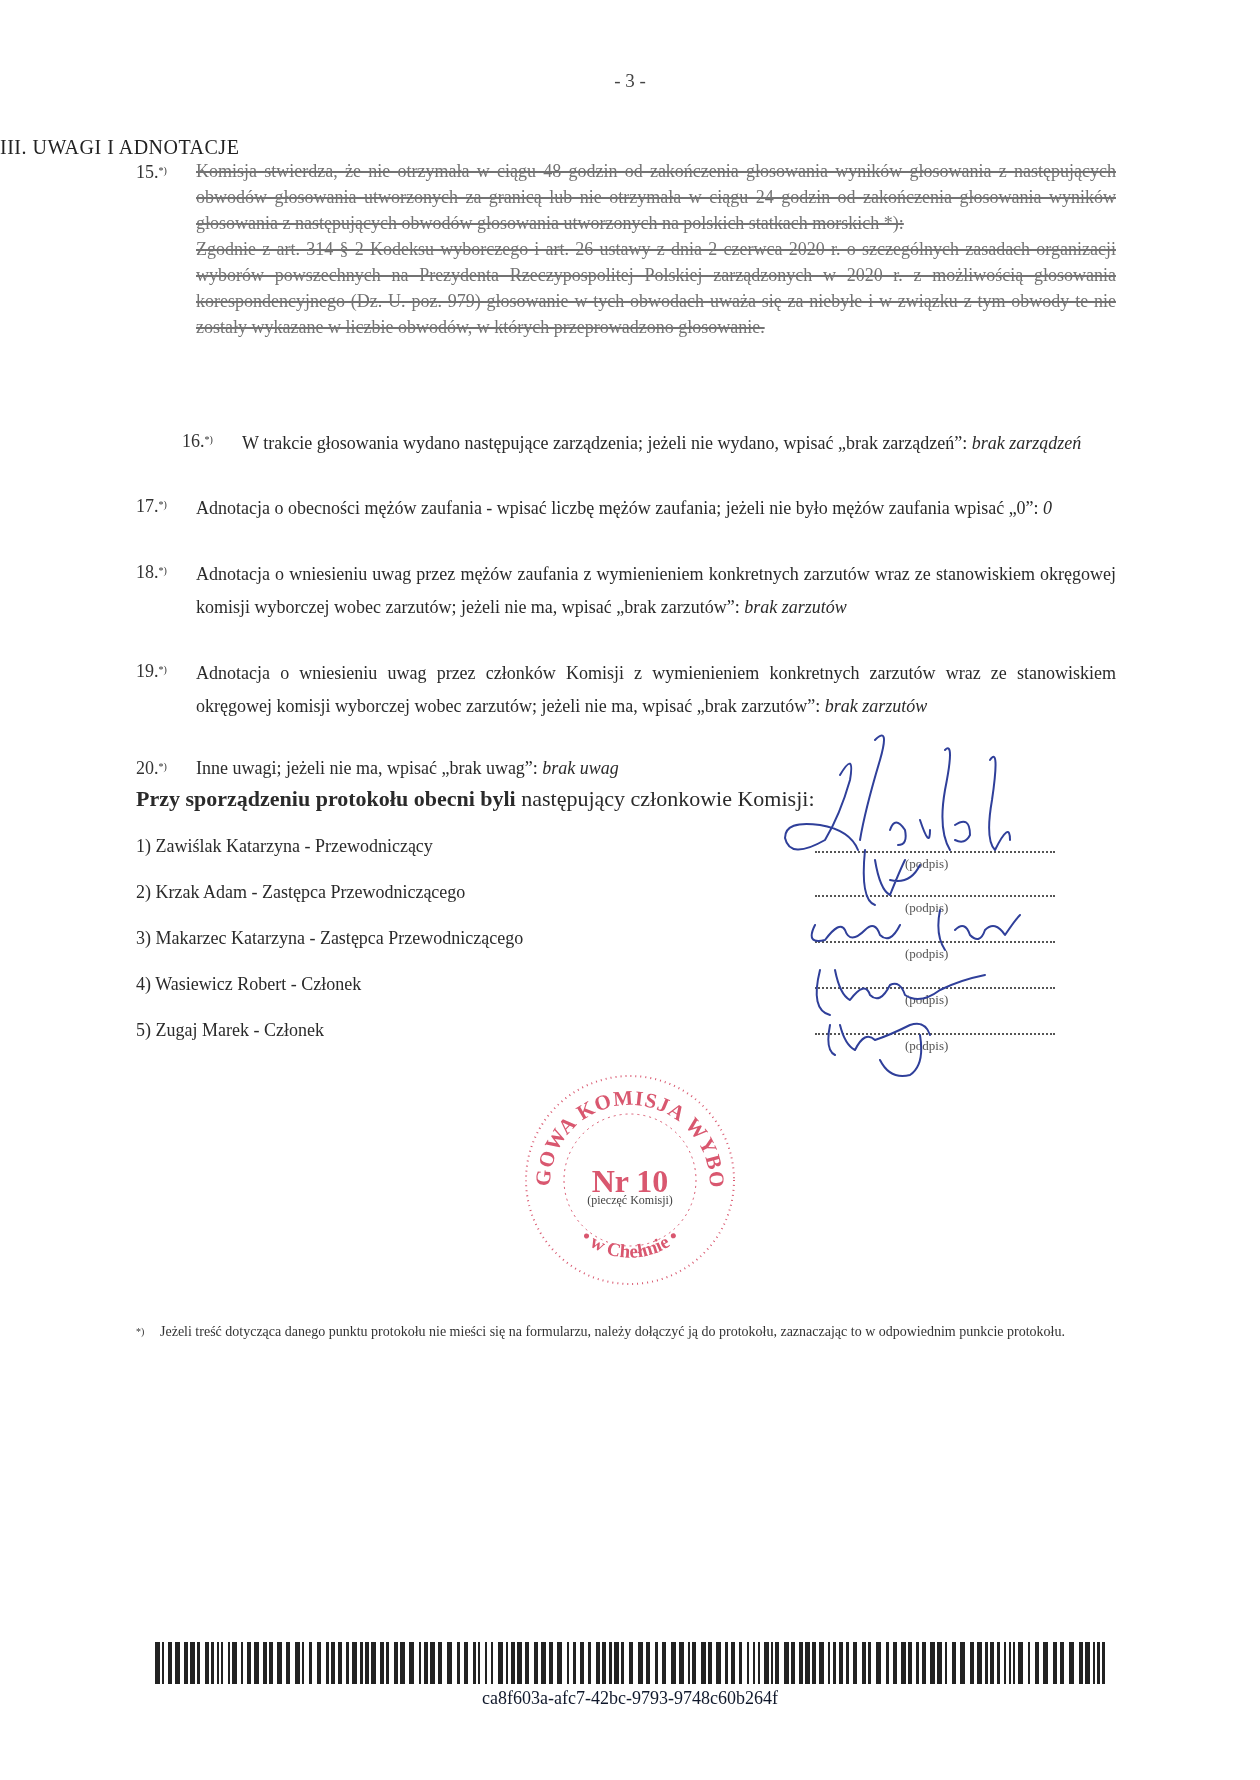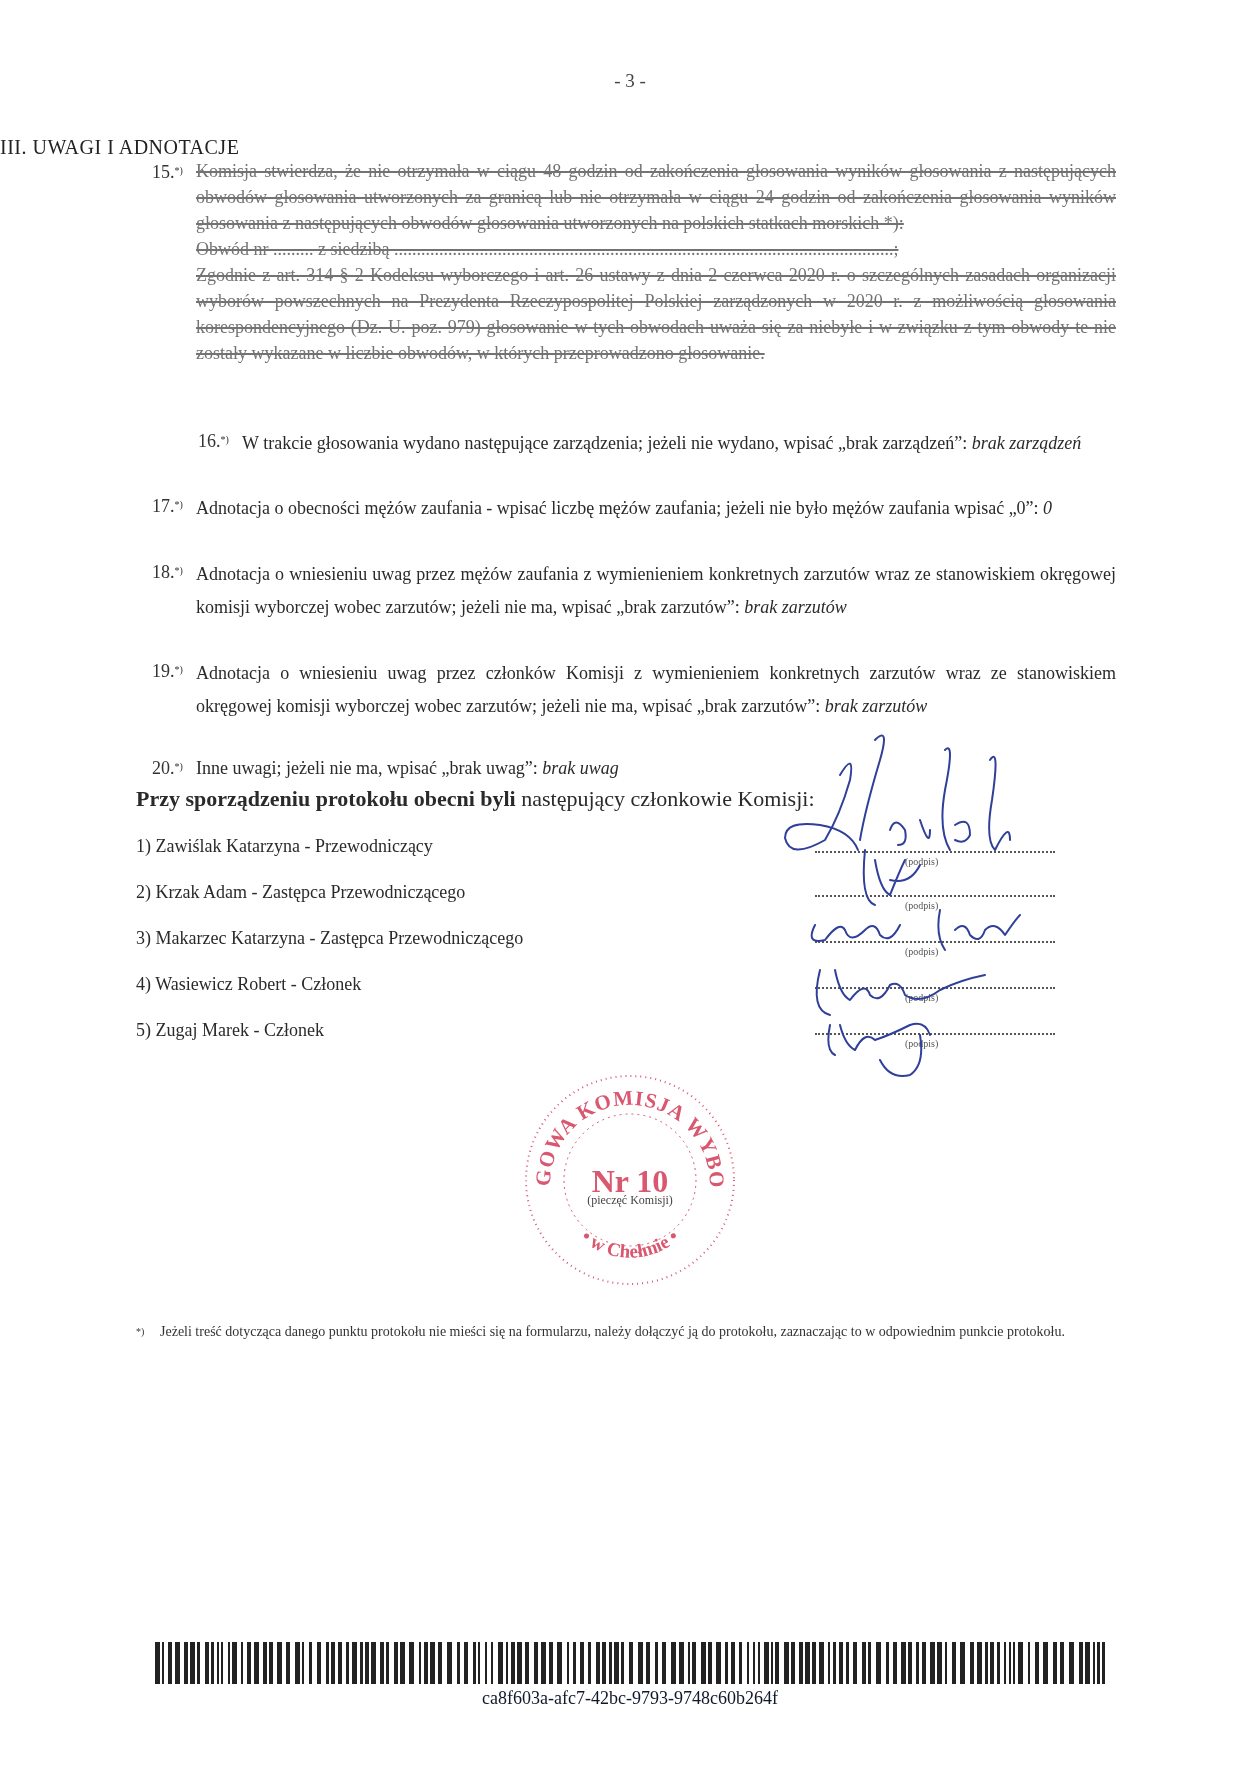--- a/index.html
+++ b/index.html
@@ -1,50 +1,49 @@
 <!DOCTYPE html>
 <html><head>
 <meta charset="utf-8">
 <style>
   html, body { margin:0; padding:0; background:#ffffff; }
   body { width:1260px; height:1780px; position:relative; overflow:hidden;
          font-family:"Liberation Serif","DejaVu Serif",serif; color:#2a2a2a; }
   .page-number { position:absolute; top:70px; left:0; width:1260px; text-align:center; font-size:19px; color:#444; }
   .section-title { position:absolute; top:136px; left:0; width:1260px; text-align:left; font-size:20px; letter-spacing:0.5px; color:#222; }
   .item { position:absolute; left:136px; width:980px; font-size:18px; line-height:29px; }
-  .item .num { position:absolute; left:16px; top:0; width:52px; color:#333; }
+  .item .num { position:absolute; left:0; top:0; width:52px; color:#333; }
   .item .num sup { font-size:10px; vertical-align:top; position:relative; top:-2px; }
   .item .body { margin-left:60px; text-align:justify; }
   .struck { text-decoration:line-through; text-decoration-thickness:1.5px; color:#737373; line-height:26px; }
   .struck-block { line-height:26px; }
   .ans { font-style:italic; }
   .members-heading { position:absolute; top:786px; left:136px; font-size:22px; }
   .members-heading b { font-weight:bold; }
   .member { position:absolute; left:136px; font-size:18px; }
   .sig-line { position:absolute; left:815px; width:240px; border-bottom:2px dotted #555; height:0; }
-  .sig-caption { position:absolute; left:905px; font-size:10px; color:#555; }
+  .sig-caption { position:absolute; left:905px; font-size:13px; color:#555; }
   .signatures { position:absolute; left:780px; top:720px; width:320px; height:360px; }
   .stamp { position:absolute; left:520px; top:1070px; width:220px; height:220px; }
   .footnote { position:absolute; top:1322px; left:136px; width:960px; font-size:14px; line-height:19px; color:#333; }
   .footnote .mark { position:absolute; left:0; top:0; font-size:10px; }
   .footnote .txt { margin-left:24px; }
   .barcode { position:absolute; left:155px; top:1642px; width:950px; height:42px; }
   .barcode-text { position:absolute; top:1688px; left:0; width:1260px; text-align:center; font-size:18px; color:#0f172a; }
 </style>
 </head>
 <body>
 
 <div class="page-number">- 3 -</div>
 <div class="section-title">III.  UWAGI I ADNOTACJE</div>
 
 <div class="item" style="top:158px;">
   <div class="num"><span>15.</span><sup>*)</sup></div>
   <div class="body struck-block">
     <div class="struck" style="text-align:justify;">Komisja stwierdza, że nie otrzymała w ciągu 48 godzin od zakończenia głosowania wyników głosowania z następujących obwodów głosowania utworzonych za granicą lub nie otrzymała w ciągu 24 godzin od zakończenia głosowania wyników głosowania z następujących obwodów głosowania utworzonych na polskich statkach morskich *):</div>
-    <div class="struck">Obwód nr ......... z siedzibą ...............................................................................................................;</div>
     <div class="struck" style="text-align:justify;">Zgodnie z art. 314 § 2 Kodeksu wyborczego i art. 26 ustawy z dnia 2 czerwca 2020 r. o szczególnych zasadach organizacji wyborów powszechnych na Prezydenta Rzeczypospolitej Polskiej zarządzonych w 2020 r. z możliwością głosowania korespondencyjnego (Dz. U. poz. 979) głosowanie w tych obwodach uważa się za niebyłe i w związku z tym obwody te nie zostały wykazane w liczbie obwodów, w których przeprowadzono głosowanie.</div>
   </div>
 </div>
 
 <div class="item" style="top:427px;margin-left:46px;">
   <div class="num"><span>16.</span><sup>*)</sup></div>
   <div class="body" style="line-height:33px;"><span>W trakcie głosowania wydano następujące zarządzenia; jeżeli nie wydano, wpisać „brak zarządzeń”: </span><span class="ans">brak zarządzeń</span></div>
 </div>
 
 <div class="item" style="top:492px;">

